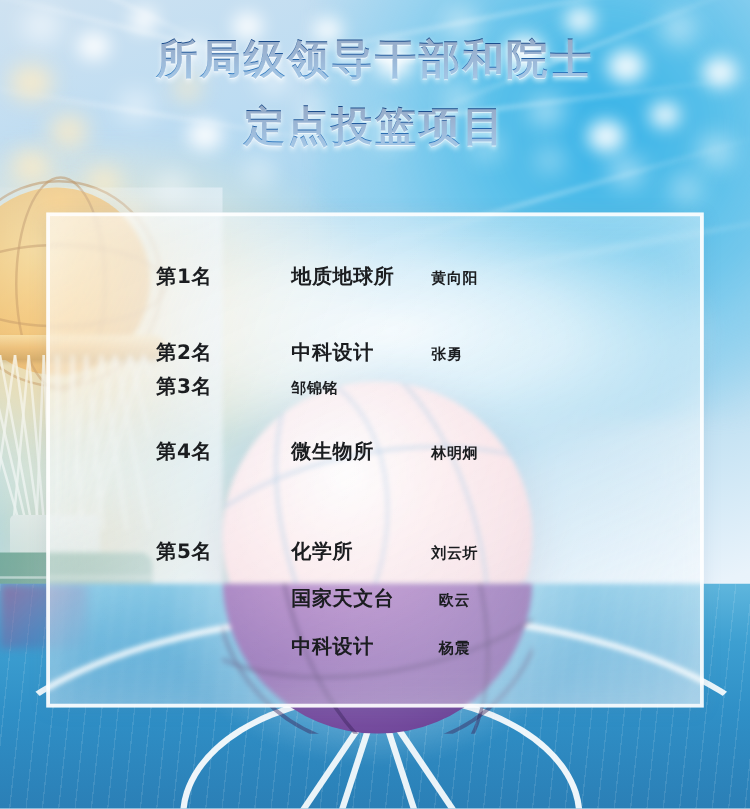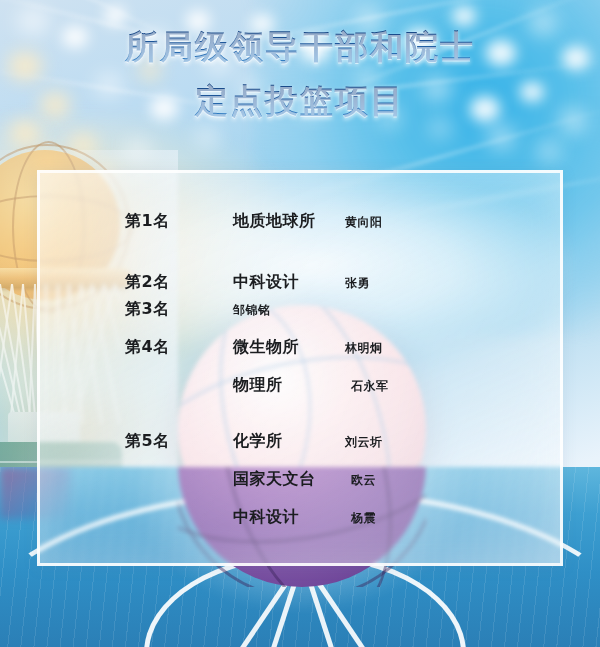--- a/index.html
+++ b/index.html
@@ -382,31 +382,26 @@
             <div class="col-org">中科设计</div>
             <div class="col-name">张勇</div>
           </div>
         </div>
         <div class="rank-group" style="top: 126px;">
           <div class="rank-row">
             <div class="col-rank">第3名</div>
             <div class="col-name">邹锦铭</div>
           </div>
         </div>
-        <div class="rank-group" style="top: 164px;">
+        <div class="rank-group" style="top: 178px;">
           <div class="rank-row">
             <div class="col-rank">第4名</div>
             <div class="col-org">微生物所</div>
             <div class="col-name">林明炯</div>
           </div>
-          <div class="rank-row">
-            <div class="col-rank"></div>
-            <div class="col-org">物理所</div>
-            <div class="col-name indent">石永军</div>
-          </div>
         </div>
         <div class="rank-group" style="top: 258px;">
           <div class="rank-row">
             <div class="col-rank">第5名</div>
             <div class="col-org">化学所</div>
             <div class="col-name">刘云圻</div>
           </div>
           <div class="rank-row">
             <div class="col-rank"></div>
             <div class="col-org">国家天文台</div>

